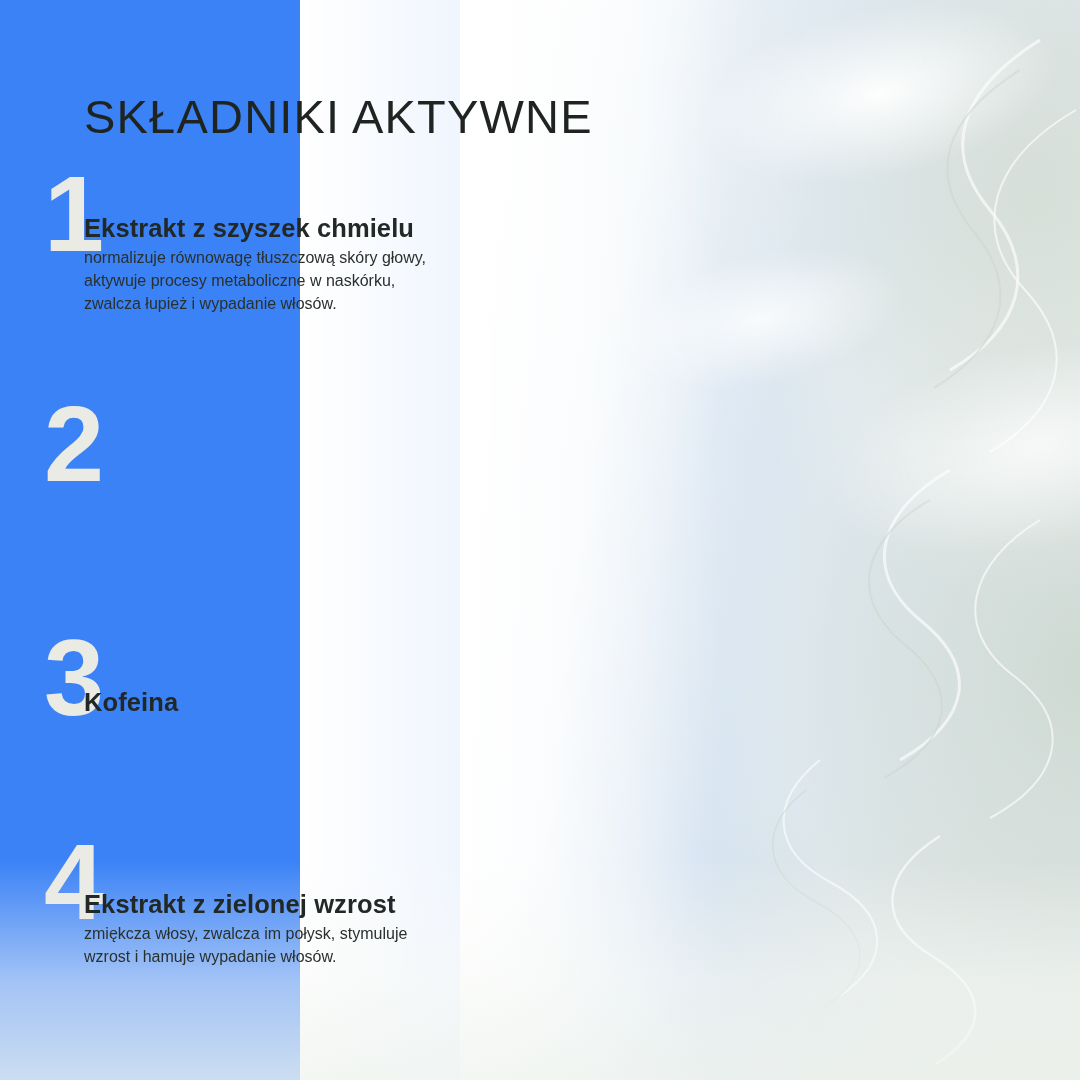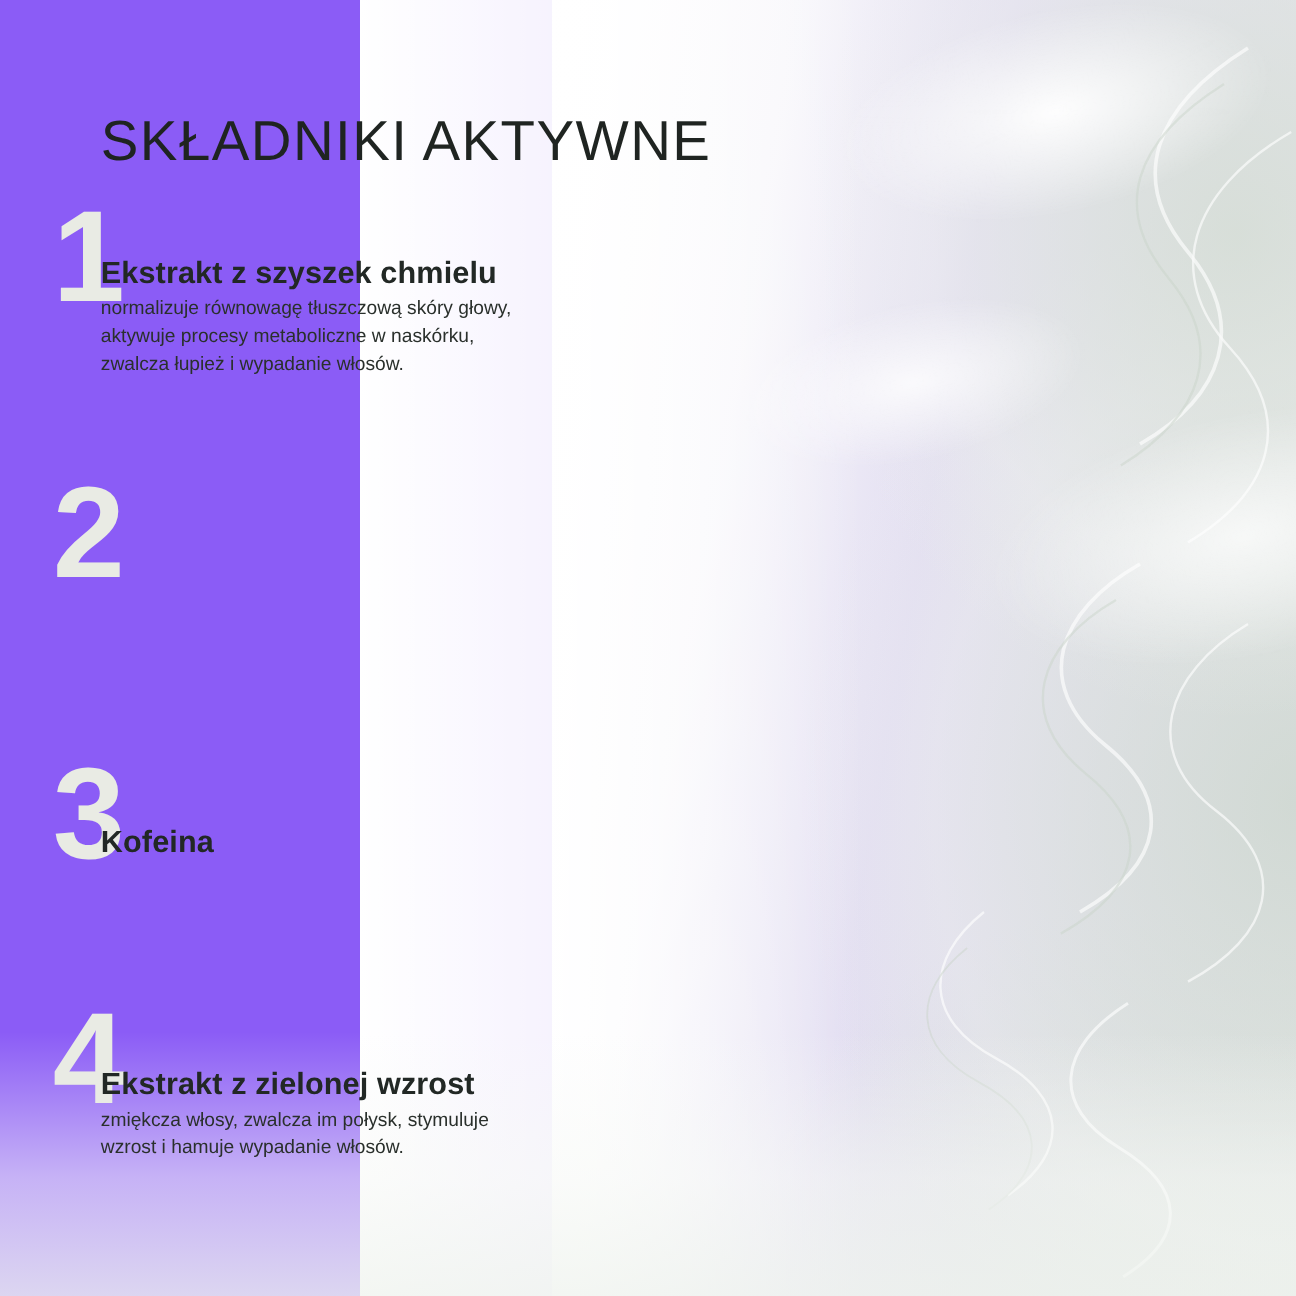--- a/index.html
+++ b/index.html
@@ -11,21 +11,21 @@
     height: 1080px;
     font-family: "Liberation Sans", sans-serif;
     background: #ffffff;
     overflow: hidden;
   }
 
   .canvas {
     position: relative;
     width: 1080px;
     height: 1080px;
-    background: #8b5cf6;
+    background: #3b82f6;
     overflow: hidden;
   }
 
   
   .bg-layer {
     position: absolute;
     inset: 0;
     pointer-events: none;
   }
 

